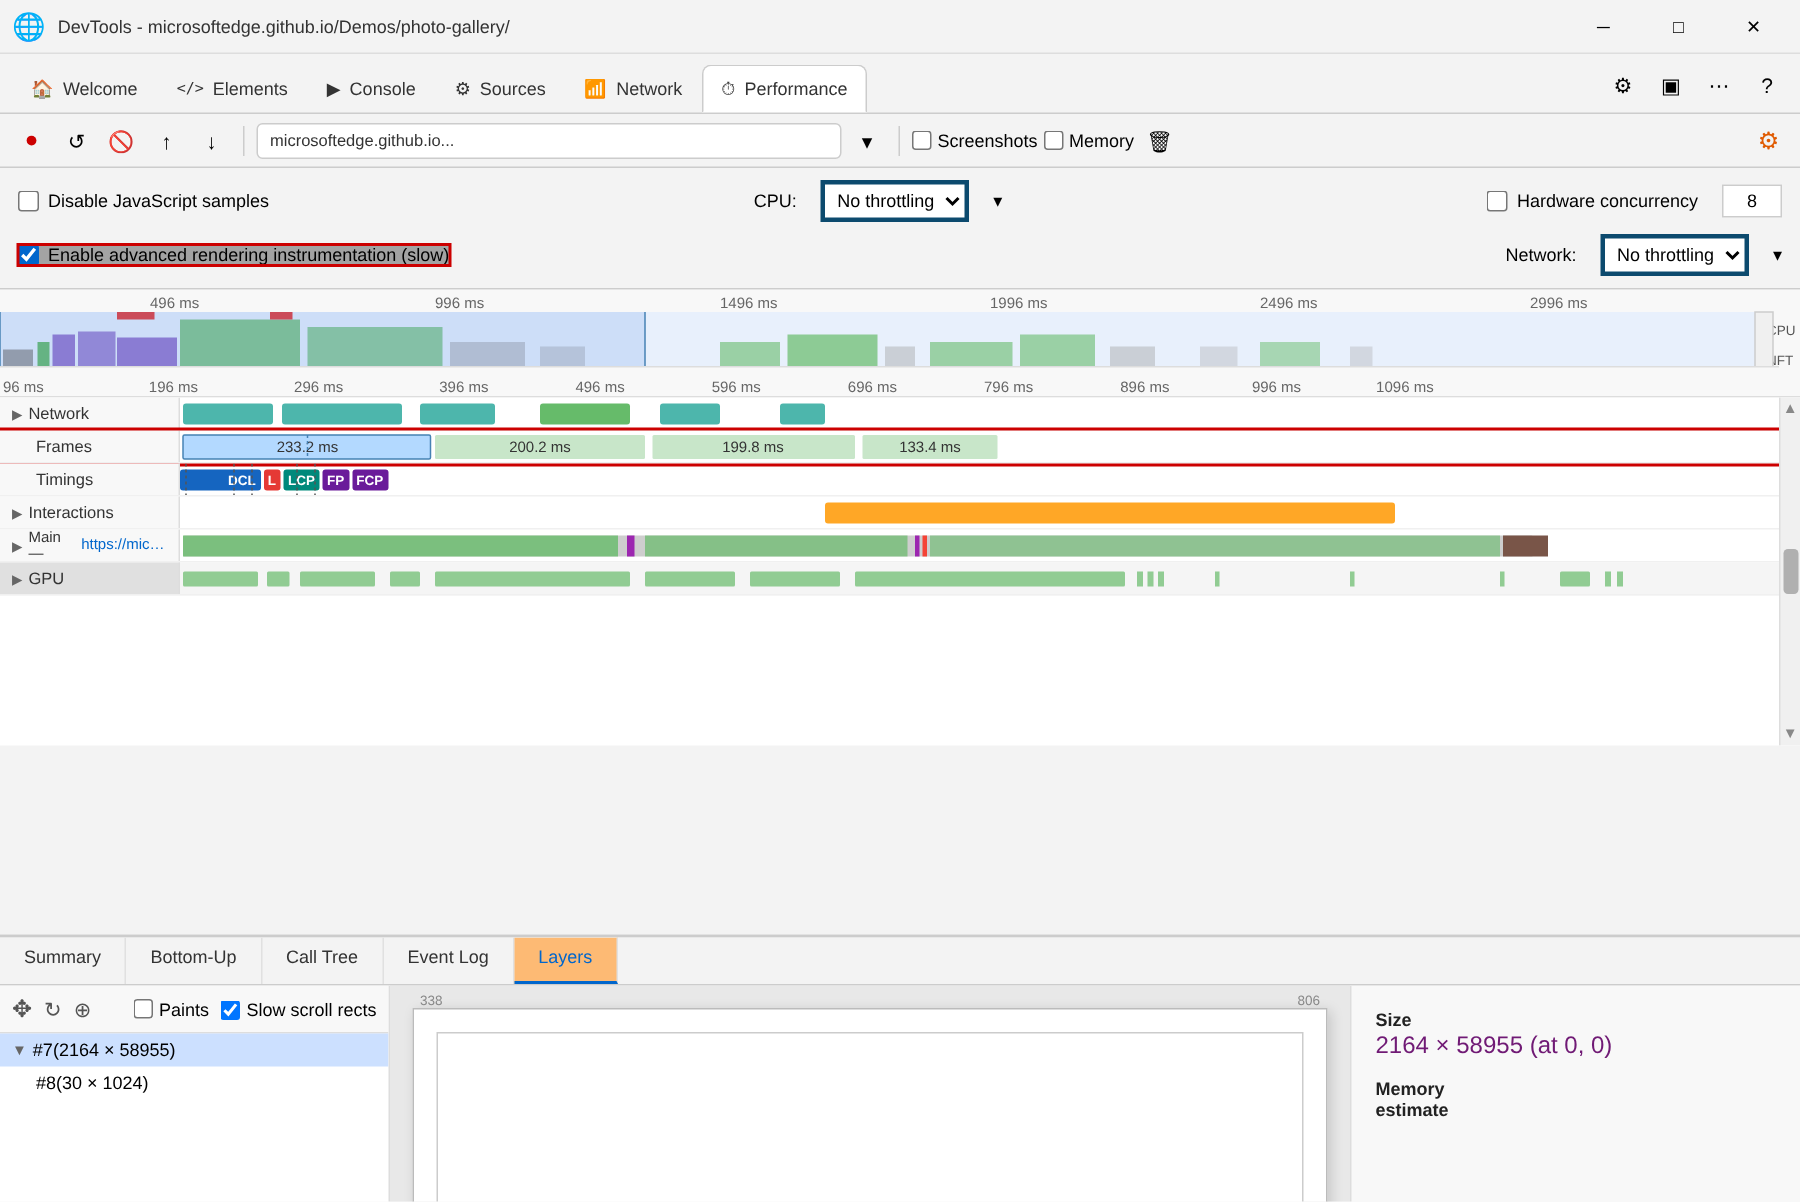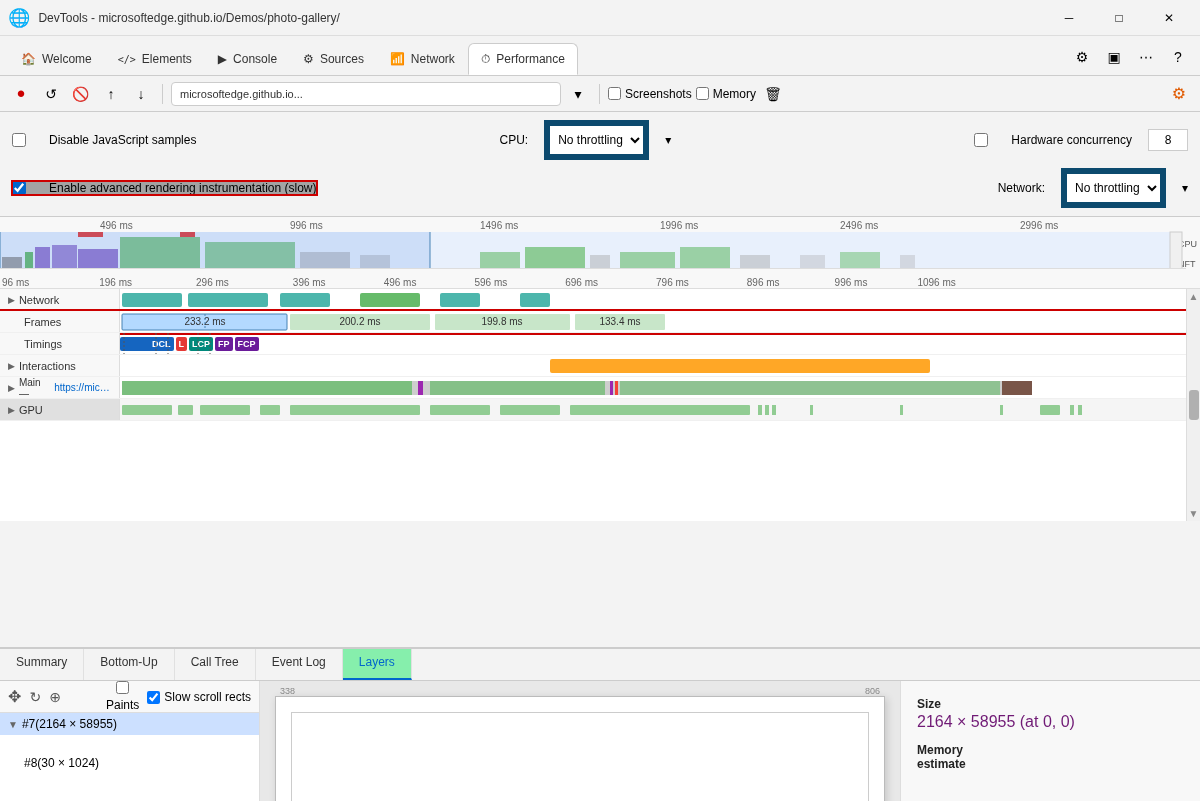--- a/index.html
+++ b/index.html
@@ -66,24 +66,24 @@
     
     .perf-controls {
       background: #f3f3f3;
       padding: 8px 12px;
       border-bottom: 1px solid #ccc;
       display: flex;
       flex-direction: column;
       gap: 8px;
     }
     .perf-controls-row { display: flex; align-items: center; gap: 16px; }
-    .checkbox-label { display: flex; align-items: center; gap: 23px; font-size: 12px; cursor: pointer; }
+    .checkbox-label { display: flex; align-items: center; gap: 6px; font-size: 12px; cursor: pointer; }
     .checkbox-label input[type="checkbox"] { width: 14px; height: 14px; }
     .cpu-label { font-size: 12px; }
-    .throttle-select { height: 40px; border: 6px solid #0c4a6e; background: white; font-size: 12px; padding: 0 4px; cursor: pointer; }
+    .throttle-select { height: 28px; border: 3px solid #0c4a6e; background: white; font-size: 12px; padding: 0 4px; cursor: pointer; }
     .network-label { font-size: 12px; }
 
     
     .overview-panel {
       height: 72px;
       background: #f8f8f8;
       border-bottom: 1px solid #ddd;
       position: relative;
       overflow: hidden;
     }
@@ -137,21 +137,21 @@
       height: 32px;
     }
     .bottom-tab {
       padding: 6px 16px;
       cursor: pointer;
       font-size: 12px;
       color: #333;
       border-right: 1px solid #e0e0e0;
     }
     .bottom-tab.active {
-      background: #86efac;
+      background: #fdba74;
       border-bottom: 2px solid #0066cc;
       color: #0066cc;
       font-weight: 500;
     }
 
     
     .layers-panel {
       display: flex;
       flex: 1;
       overflow: hidden;
@@ -585,35 +585,35 @@
 
     <div class="layers-panel">
 
       <div class="layers-tree">
 
         <div class="layers-toolbar">
           <span class="layers-toolbar-icon">✥</span>
           <span class="layers-toolbar-icon" style="font-size:14px;">↻</span>
           <span class="layers-toolbar-icon" style="font-size:14px;">⊕</span>
           <div style="flex:1"></div>
-          <label style="display:flex;align-items:center;gap:4px;font-size:12px;flex-direction:column;">
+          <label style="display:flex;align-items:center;gap:4px;font-size:12px;">
             <input type="checkbox" style="">
             <span>Paints</span>
           </label>
           <label style="display:flex;align-items:flex-end;gap:4px;font-size:12px;">
             <input type="checkbox" checked="" style="">
             <span>Slow scroll rects</span>
           </label>
         </div>
 
         <div class="layer-tree-item selected">
           <span class="expand">▼</span>
           <span>#7(2164 × 58955)</span>
         </div>
-        <div class="layer-tree-item" style="padding-left:24px;margin-top:17px;">
+        <div class="layer-tree-item" style="padding-left:24px;">
           <span>#8(30 × 1024)</span>
         </div>
       </div>
 
       <div class="layers-content">
 
         <div style="position:absolute; top:15px; left:15px; right:15px; bottom:15px; background:white; border:1px solid #bbb; box-shadow:2px 2px 8px rgba(0,0,0,0.15);">
           <div style="margin:15px; border:1px solid #ccc; height:calc(100% - 30px); background:white; position:relative;">
             
             

